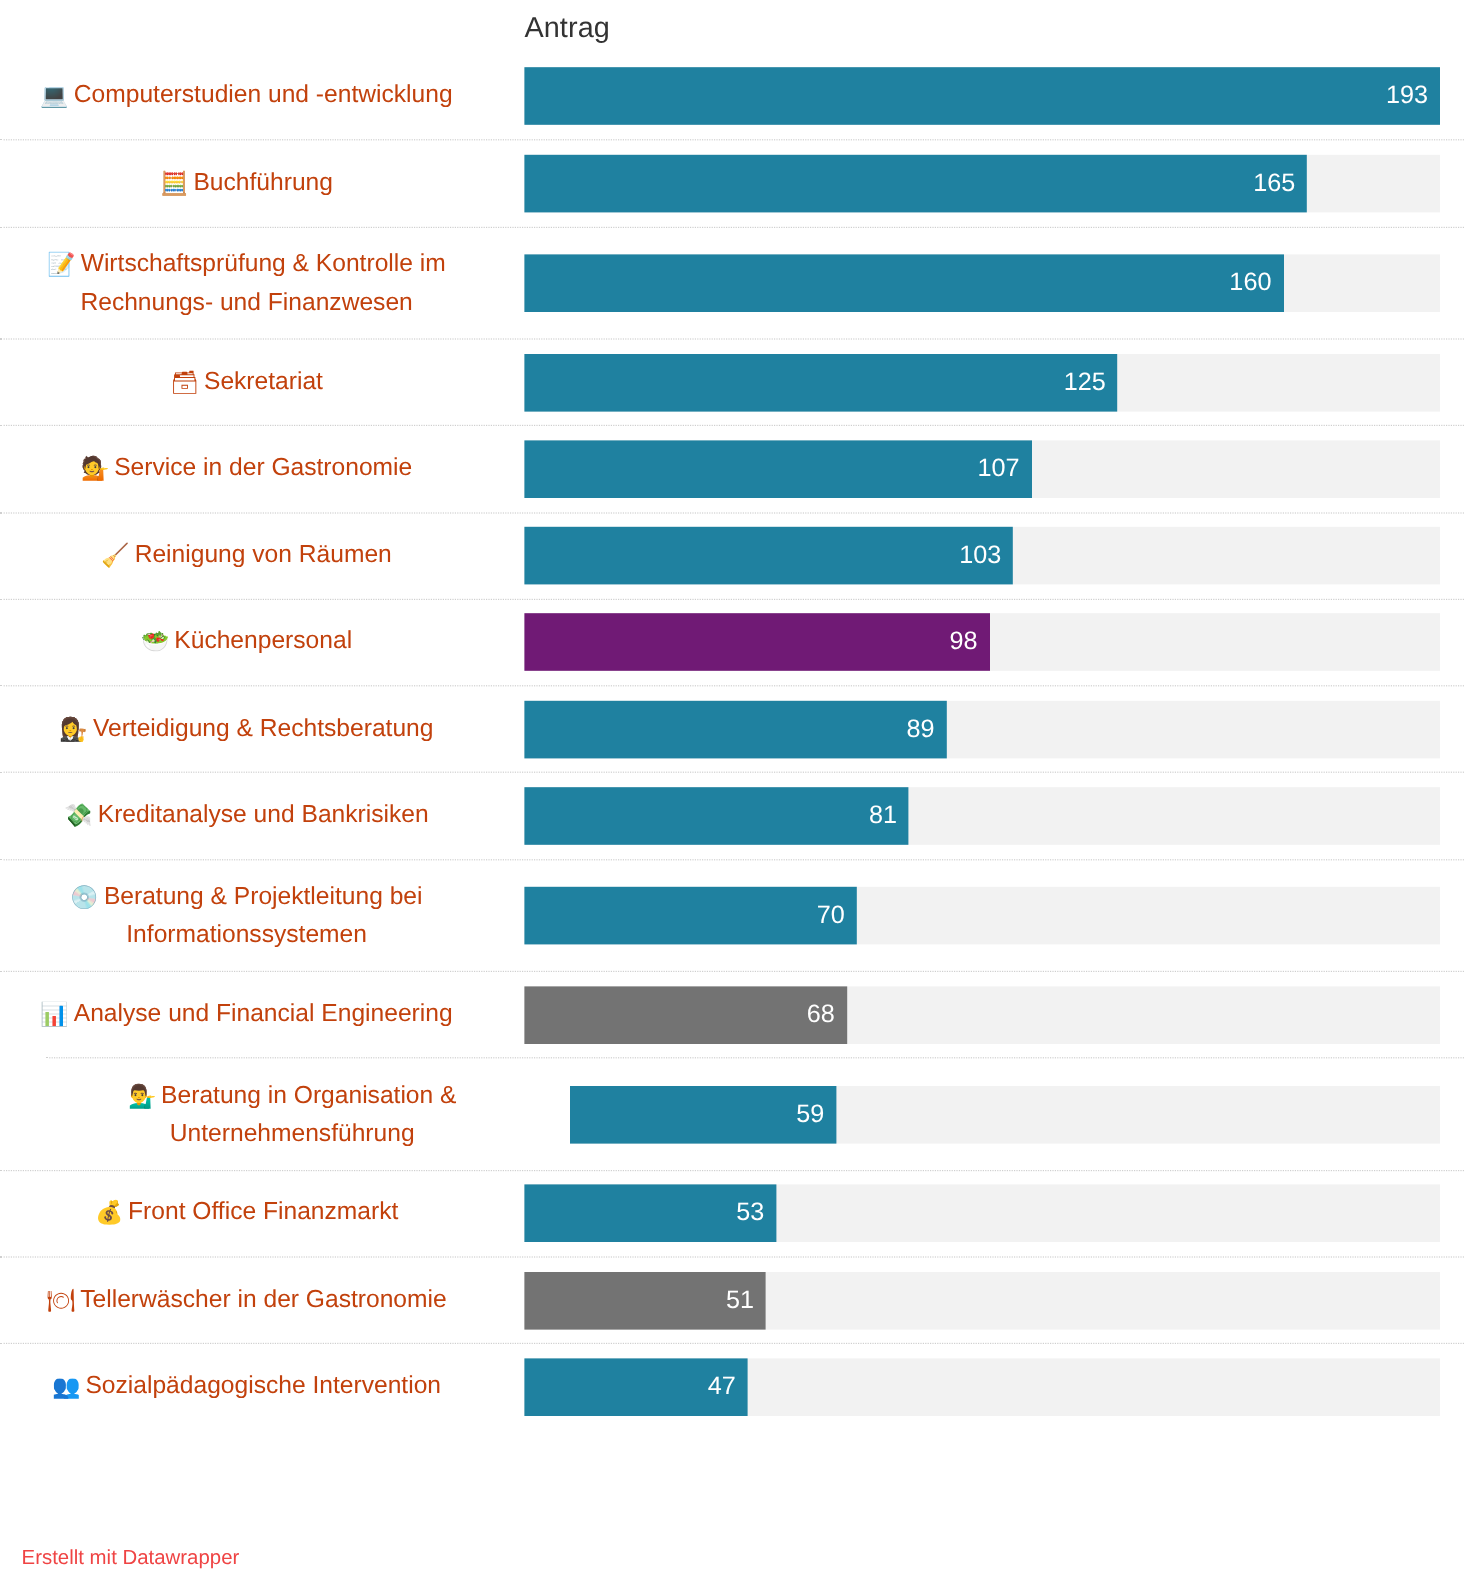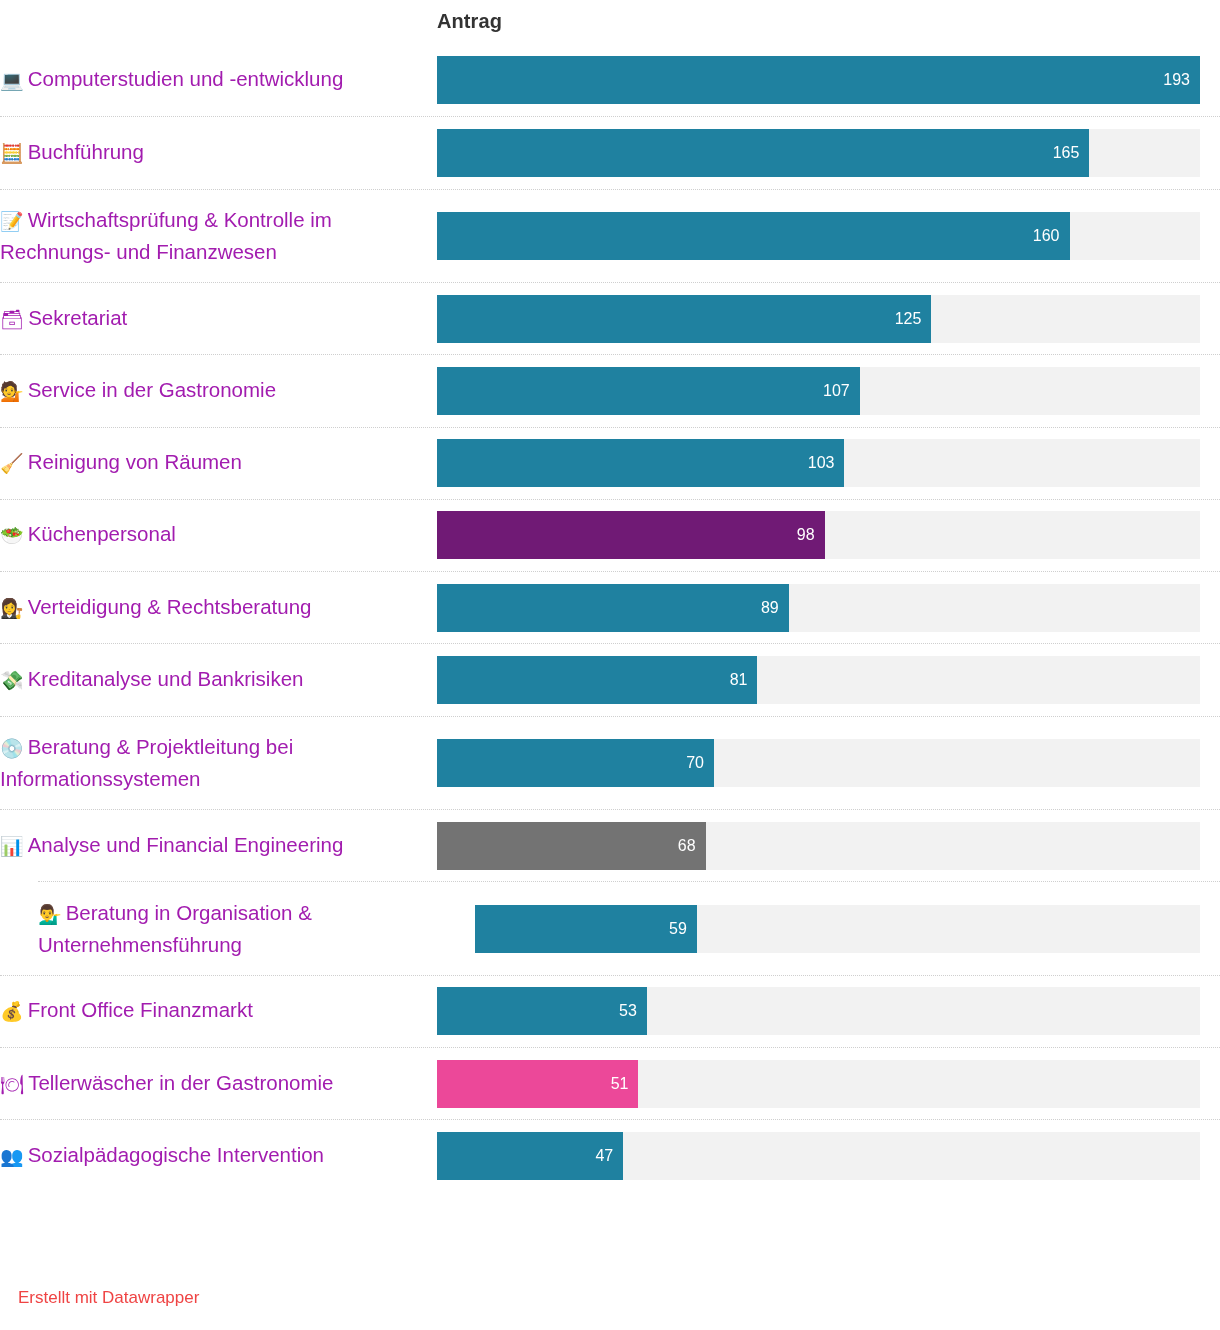--- a/index.html
+++ b/index.html
@@ -27,48 +27,47 @@
   
   .chart-header {
     height: 44px;
     position: relative;
     flex: 0 0 auto;
   }
   .col-header {
     position: absolute;
     left: 437px;
     top: 10px;
-    font-size: 20px;
+    font-size: 24px;
     color: #333333;
     letter-spacing: 0.1px;
-    font-weight: bold;
   }
 
   
   .rows {
     flex: 1 1 auto;
     position: relative;
   }
 
   .row {
     position: relative;
     display: flex;
     align-items: center;
     border-top: 1px dotted #cfcfcf;
   }
   .row:first-child { border-top: none; }
 
   .row-label {
     width: 437px;
     flex: 0 0 437px;
     padding-right: 26px;
-    text-align: left;
+    text-align: center;
     font-size: 20.5px;
     line-height: 30px;
-    color: #a21caf;
+    color: #c2410c;
     white-space: pre-line;
   }
   .row-label .emoji {
     font-size: 19px;
     margin-right: 4px;
     vertical-align: -1px;
   }
 
   .row-track {
     position: relative;
@@ -82,21 +81,21 @@
     left: 0;
     top: 0;
     bottom: 0;
     background: #1f81a0;
     display: flex;
     align-items: center;
     justify-content: flex-end;
   }
   .row-value {
     color: #ffffff;
-    font-size: 16px;
+    font-size: 21px;
     padding-right: 10px;
     white-space: nowrap;
   }
 
   
   .chart-footer {
     flex: 0 0 auto;
     height: 66px;
     display: flex;
     align-items: center;
@@ -221,21 +220,21 @@
         <div class="row-label"><span class="emoji">💰</span><span>Front Office Finanzmarkt</span></div>
         <div class="row-track">
           <div class="row-bar" style="width: 27.5%; background: rgb(31, 129, 160);">
             <span class="row-value">53</span>
           </div>
         </div>
       </div>
       <div class="row" style="height: 72.2648px;">
         <div class="row-label"><span class="emoji">🍽</span><span>Tellerwäscher in der Gastronomie</span></div>
         <div class="row-track">
-          <div class="row-bar" style="width: 26.4%; background: #ec4899;">
+          <div class="row-bar" style="width: 26.4%; background: #737373;">
             <span class="row-value">51</span>
           </div>
         </div>
       </div>
       <div class="row" style="height: 72.2648px;">
         <div class="row-label"><span class="emoji">👥</span><span>Sozialpädagogische Intervention</span></div>
         <div class="row-track">
           <div class="row-bar" style="width: 24.4%; background: rgb(31, 129, 160); padding-left: 40px;">
             <span class="row-value">47</span>
           </div>

